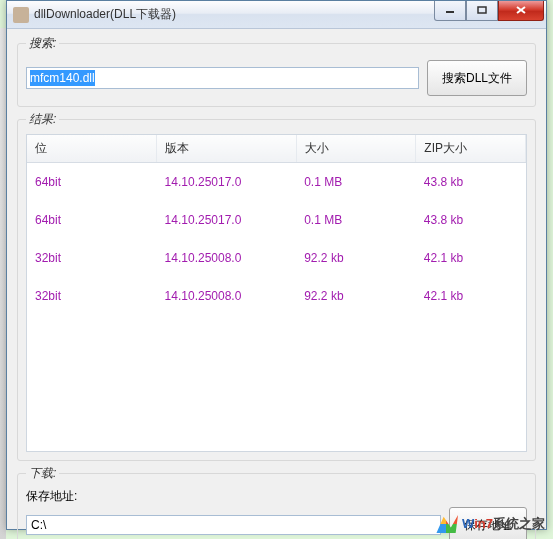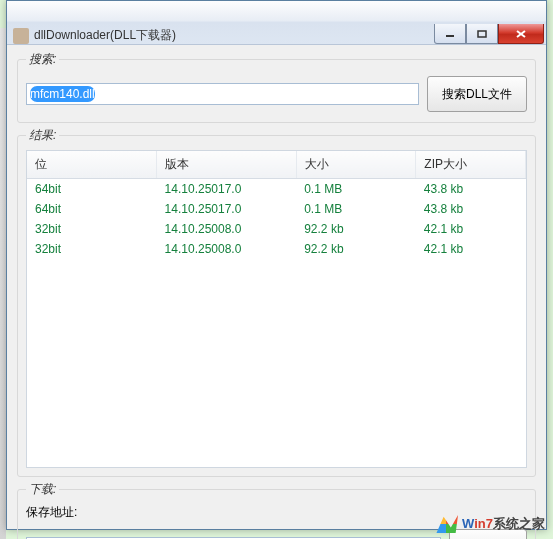--- a/index.html
+++ b/index.html
@@ -16,25 +16,25 @@
   position: absolute;
   left: 6px;
   top: 0;
   width: 541px;
   height: 530px;
   background: #f0f0f0;
   border: 1px solid #5a7fa0;
   box-shadow: 0 0 8px rgba(0,0,0,0.3);
 }
 .titlebar {
-  height: 44px;
+  height: 28px;
   background: linear-gradient(#fdfdfe, #e8edf5 45%, #d9e2ef 50%, #dde6f2);
   border-bottom: 1px solid #b9c6d8;
   display: flex;
-  align-items: flex-end;
+  align-items: center;
   padding-left: 6px;
 }
 .titlebar .icon {
   width: 16px; height: 16px;
   background: #c7b299;
   border-radius: 2px;
   margin-right: 5px;
 }
 .title-text { color: #333; font-size: 12px; flex: 1; }
 .win-btns { display: flex; height: 20px; margin-right: 2px; margin-top: -8px;}
@@ -73,21 +73,20 @@
   padding: 0 3px;
   background: #fff;
   display: flex;
   align-items: center;
 }
 .sel-text {
   background: #3399ff;
   color: #fff;
   padding: 1px 0;
   display: inline-block;
-  border-radius: 7px;
 }
 .btn {
   height: 36px;
   padding: 0 14px;
   border: 1px solid #a0a0a0;
   border-radius: 3px;
   background: linear-gradient(#fdfdfd, #e6e6e6);
   font-family: inherit;
   font-size: 12px;
   cursor: pointer;
@@ -102,34 +101,34 @@
 thead th {
   text-align: left;
   font-weight: normal;
   background: linear-gradient(#fdfdfd, #f0f2f5);
   border-bottom: 1px solid #d6dce4;
   border-right: 1px solid #e6eaef;
   padding: 5px 8px;
   color: #333;
 }
 tbody td {
-  padding: 3px 8px;
-  color: #15803d;
+  padding: 12px 8px;
+  color: #a21caf;
 }
 .download-row { display: flex; align-items: center; gap: 8px; }
 .path-input {
   flex: 1;
   height: 20px;
   border: 1px solid #a8bdd4;
   background: #fff;
   padding: 1px 4px;
   font-family: inherit;
   font-size: 12px;
 }
-.dl-label { margin-bottom: 8px; }
+.dl-label { margin-bottom: 2px; }
 .watermark {
   position: absolute;
   right: 8px;
   bottom: 6px;
   text-align: right;
   font-size: 13px;
 }
 .wm-top { display: flex; align-items: center; justify-content: flex-end; gap: 4px; font-weight: bold; }
 .wm-flag { width: 24px; height: 18px; position: relative; }
 .wm-flag::before, .wm-flag::after {

